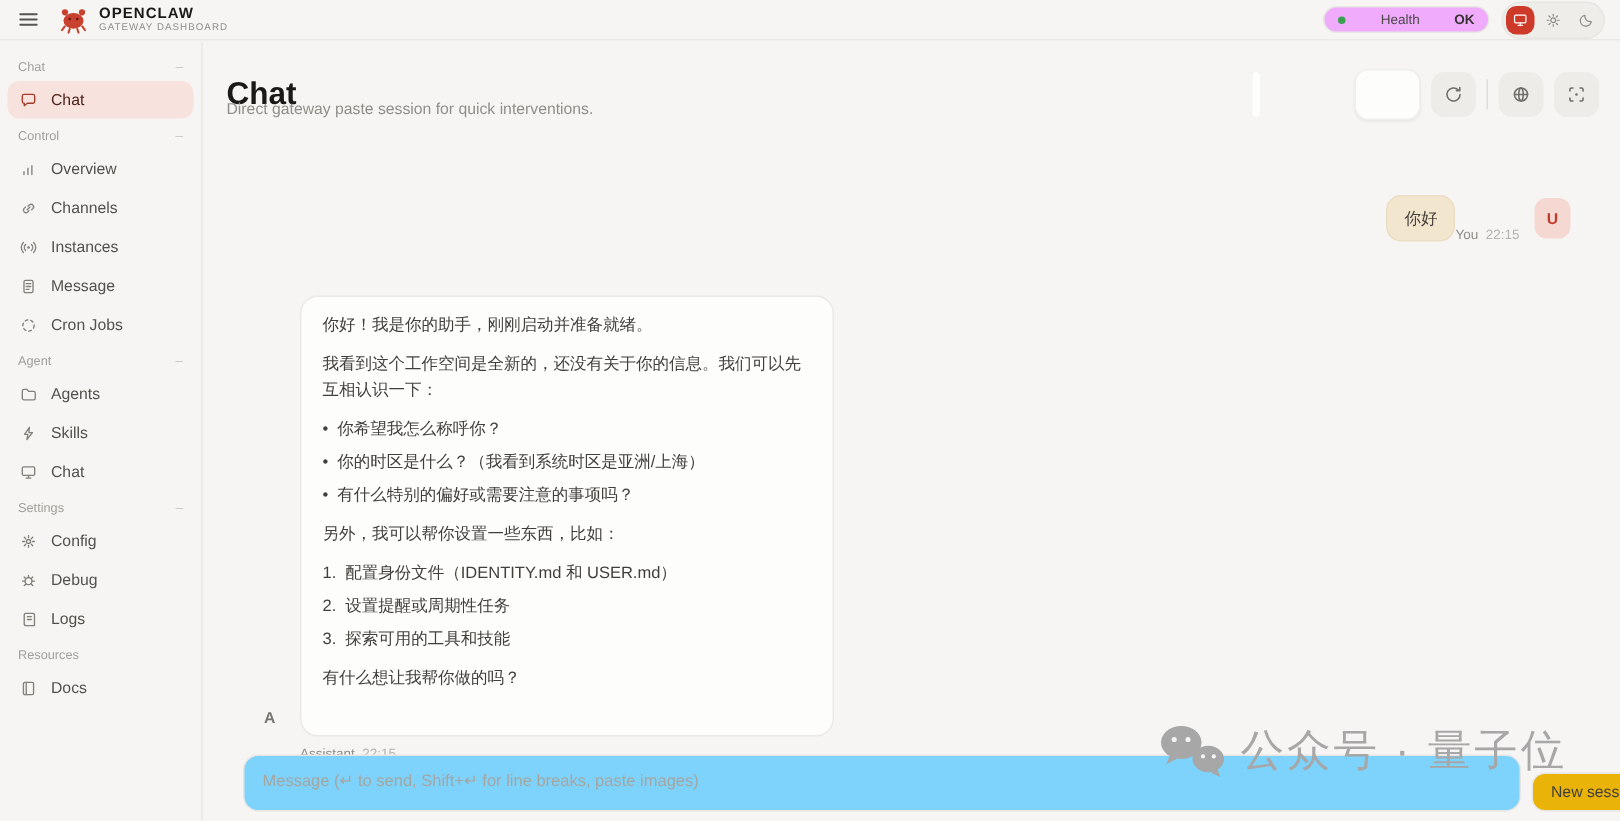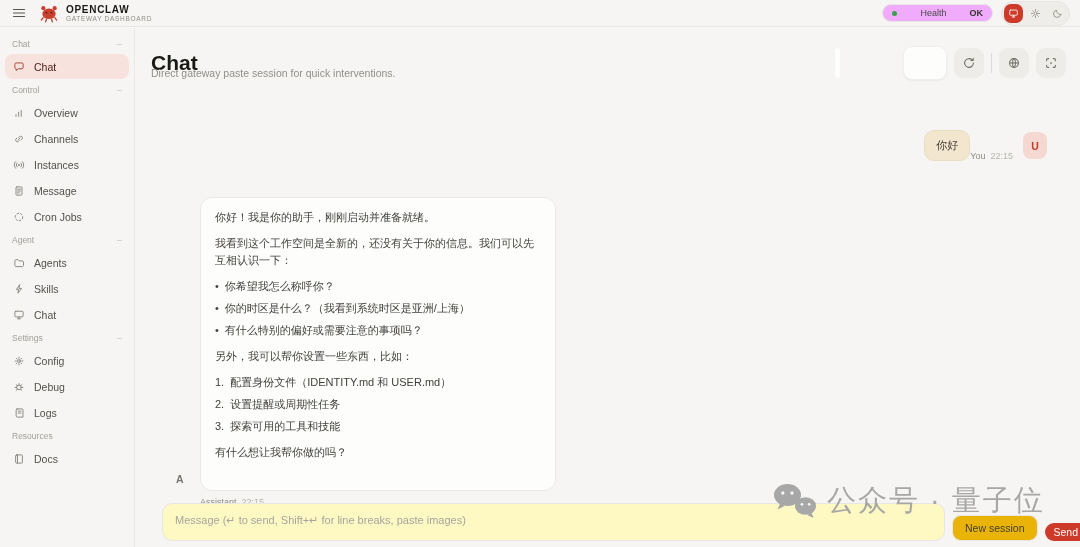--- a/index.html
+++ b/index.html
@@ -77,21 +77,21 @@
   .bubble-assistant .msg-p{margin:0 0 9px}
   .bubble-assistant .msg-p:last-child{margin-bottom:17px}
   .msg-list{margin:0 0 9px}
   .li-row{display:flex;gap:6px;margin-bottom:5px}
   .li-row:last-child{margin-bottom:5px}
   .li-marker{flex:none}
   .avatar-assistant{position:absolute;left:-24px;bottom:22px;font-size:10.5px;font-weight:bold;color:#76756f}
 
   
   .composer{position:absolute;left:26px;bottom:6px;display:flex;align-items:flex-end;gap:7px}
-  .compose-input{box-sizing:border-box;width:783px;height:38px;background:#fef9c3;border:1px solid #e7e6e2;
+  .compose-input{box-sizing:border-box;width:852px;height:38px;background:#7dd3fc;border:1px solid #e7e6e2;
     border-radius:10px;padding:10px 12px;font-family:inherit;font-size:11px;color:#403f3a;resize:none;outline:none}
   .compose-input::placeholder{color:#a6a59f}
   .btn-secondary{position:relative;z-index:5;height:26px;padding:0 12px;background:#eab308;
     border:1px solid #e7e6e2;border-radius:9px;font-size:10.5px;font-weight:500;color:#403f3a;
     display:flex;align-items:center;cursor:pointer;white-space:nowrap}
   .btn-send{position:relative;z-index:5;height:18px;padding:0 9px;background:#cd3a29;border:none;
     border-radius:9px;color:#fff;font-size:10.5px;font-weight:500;display:flex;align-items:center;gap:6px;
     cursor:pointer}
   .send-key{background:rgba(255,255,255,.22);border-radius:4px;font-size:8px;padding:1px 4px;line-height:1.3}
 

